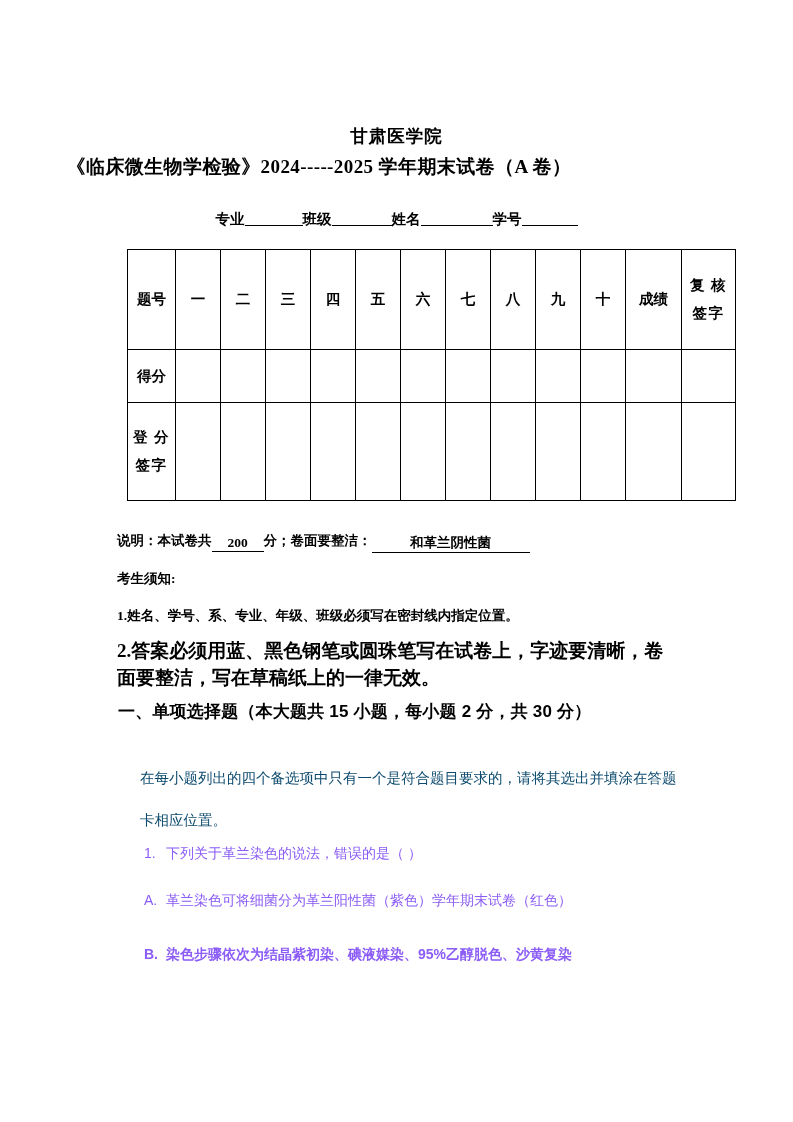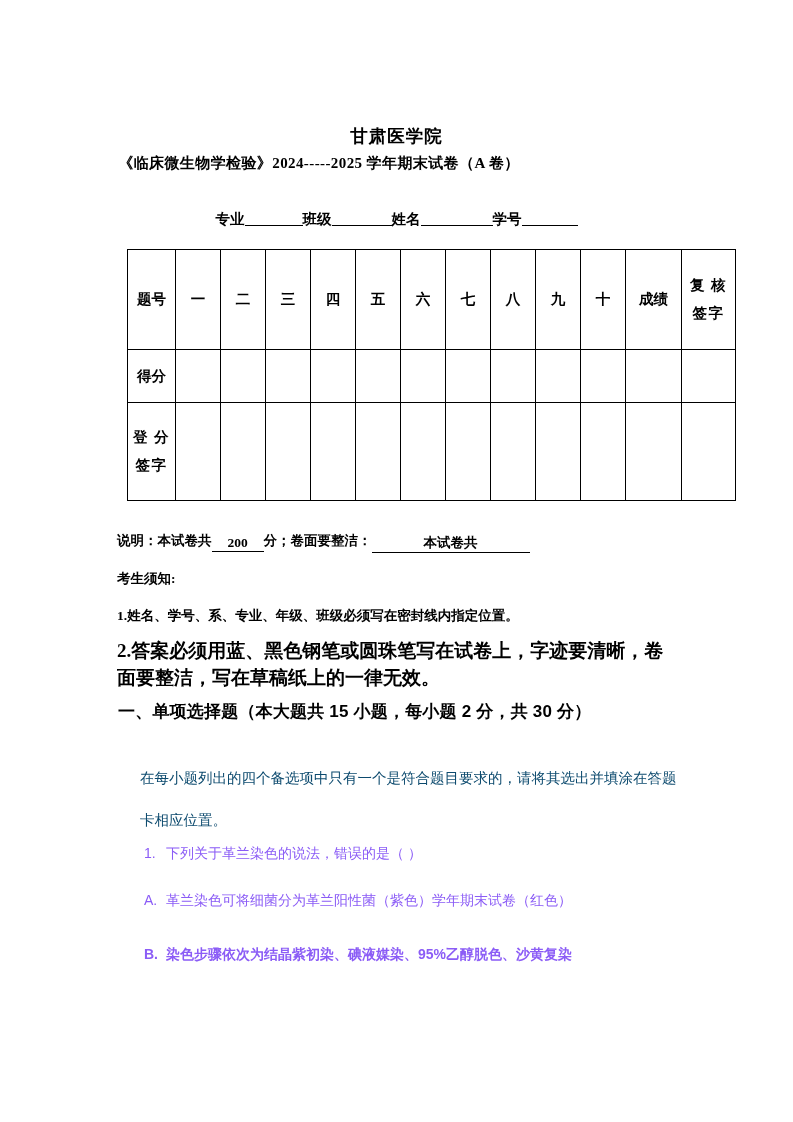--- a/index.html
+++ b/index.html
@@ -32,21 +32,21 @@
     font-weight: bold;
     letter-spacing: 1px;
     font-family: "Liberation Serif", "DejaVu Serif", serif;
     margin-top: 21px;
   }
   .exam-title {
     position: absolute;
     left: 0; top: 154px;
     width: 638px;
     text-align: center;
-    font-size: 15px;
+    font-size: 19px;
     font-weight: bold;
     letter-spacing: 0.4px;
     font-family: "Liberation Serif", "DejaVu Serif", serif;
     white-space: nowrap;
   }
 
   
   .info-line {
     position: absolute;
     left: 0; top: 210px;
@@ -256,21 +256,21 @@
         <td></td>
         <td></td>
         <td></td>
         <td></td>
         <td></td>
       </tr>
     </tbody>
   </table>
 
   <div class="note-line note-desc">
-    <span>说明：本试卷共</span><span class="u u-score">200</span><span>分；卷面要整洁：</span><span class="u u-req">本试卷共</span>
+    <span>说明：本试卷共</span><span class="u u-score">200</span><span>分；卷面要整洁：</span><span class="u u-req">和革兰阴性菌</span>
   </div>
 
   <div class="note-line note-head">考生须知:</div>
 
   <div class="note-line note-1">1.姓名、学号、系、专业、年级、班级必须写在密封线内指定位置。</div>
 
   <div class="note-2">2.答案必须用蓝、黑色钢笔或圆珠笔写在试卷上，字迹要清晰，卷面要整洁，写在草稿纸上的一律无效。</div>
 
   <div class="section-title">一、单项选择题（本大题共 15 小题，每小题 2 分，共 30 分）</div>
 

